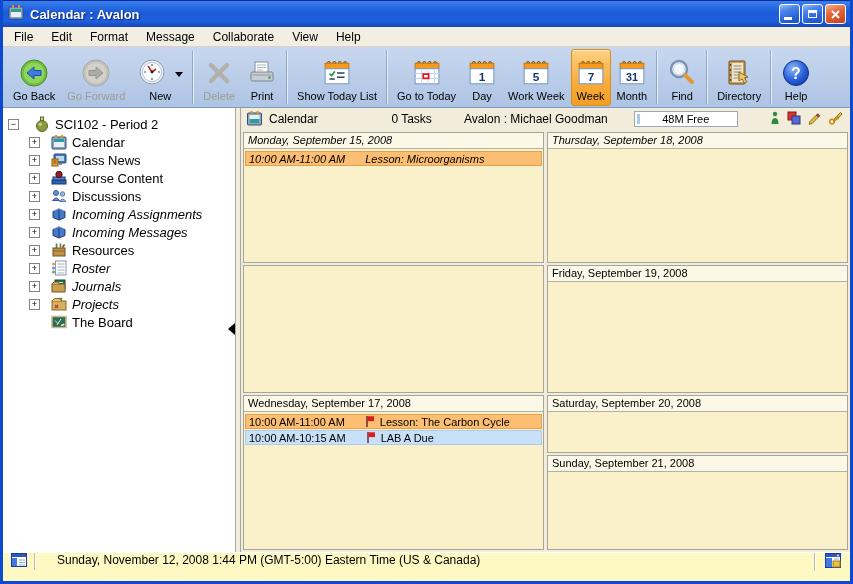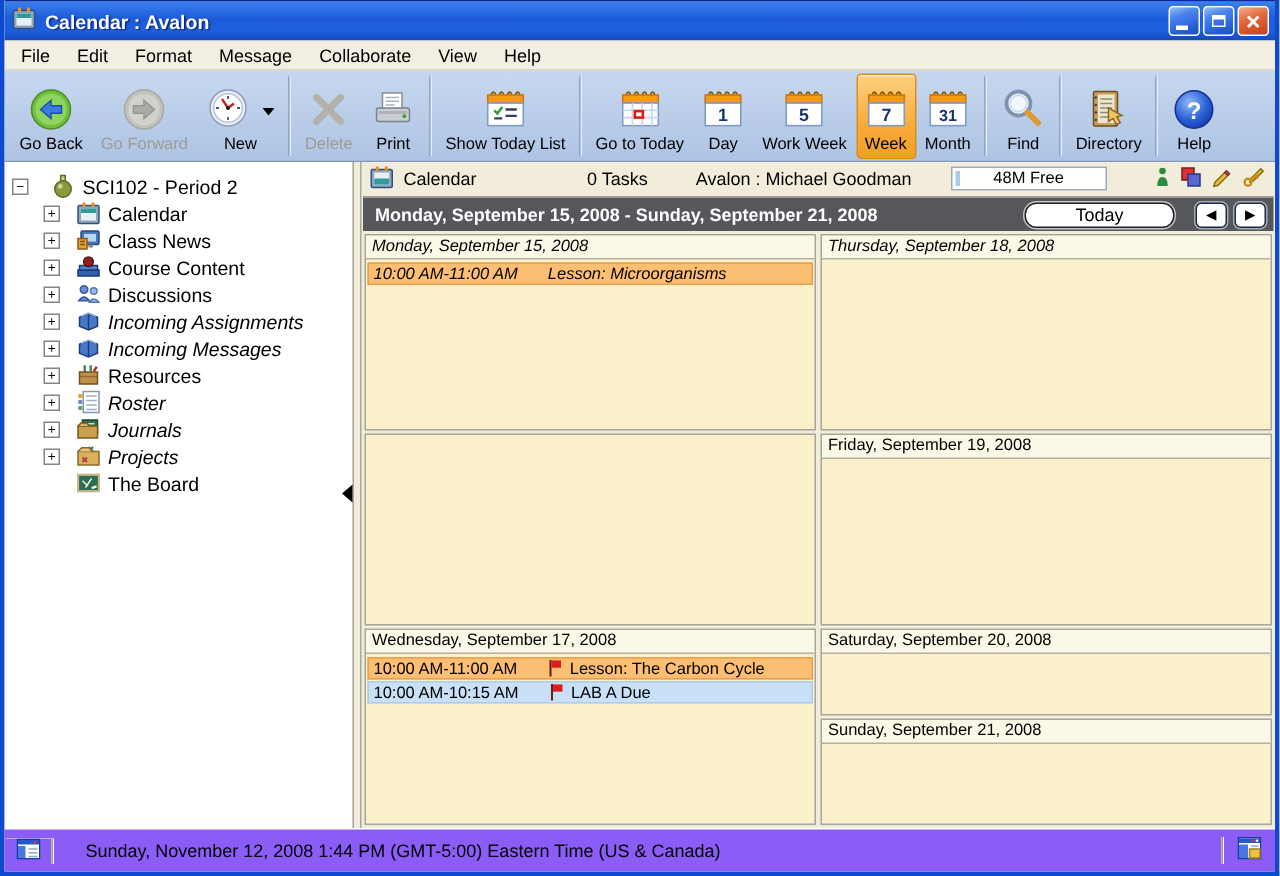--- a/index.html
+++ b/index.html
@@ -95,22 +95,22 @@
   .cell-header{height:16px;flex:0 0 16px;background:#FCF8E8;border-bottom:1px solid #B3B1A2;
     font-size:11px;padding:1px 4px 0;color:#000;white-space:nowrap;overflow:hidden;}
   .cell-body{flex:1;padding-top:1px;overflow:hidden;}
   .event{height:15px;margin:1px 1px 0;display:flex;align-items:center;font-size:11px;
     padding:0 3px;border:1px solid;white-space:nowrap;overflow:hidden;}
   .event.orange{background:#FCBE72;border-color:#E2A050;}
   .event.blue{background:#C8E0F8;border-color:#AECBEA;}
   .event .time{margin-right:20px;text-align:right;}
   .event .flag{margin-right:5px;display:flex;align-items:center;}
   
-  .statusbar{height:29px;flex:0 0 29px;background:#8b5cf6;border-top:1px solid #FFF;
-    display:flex;align-items:center;font-size:12px;}
+  .statusbar{height:29px;flex:0 0 29px;background:#fef9c3;border-top:1px solid #FFF;
+    display:flex;align-items:flex-start;font-size:12px;}
   .sb-left{width:32px;flex:0 0 32px;display:flex;align-items:center;justify-content:center;
     border-right:1px solid #BDB9A4;box-shadow:1px 0 0 #FFF;}
   .sb-text{flex:1;display:flex;align-items:center;padding-left:22px;white-space:nowrap;overflow:hidden;}
   .sb-right{width:36px;flex:0 0 36px;display:flex;align-items:center;justify-content:center;
     border-left:1px solid #BDB9A4;box-shadow:inset 1px 0 0 #FFF;}
 </style>
 </head>
 <body>
 
 <div class="window">
@@ -517,32 +517,20 @@
           <span>
             <svg width="16" height="15" viewBox="0 0 16 15">
               <path d="M6 9 L12.5 2.5 l1.6 1.6 L7.6 10.6 l-2.3 0.7 z" fill="#E8C040" stroke="#8A6A10"></path>
               <circle cx="4" cy="11.5" r="2.3" fill="none" stroke="#C89018" stroke-width="1.6"></circle>
               <path d="M6 10 l4 -4 M9 7.5 l1.6 1.6" stroke="#C89018" stroke-width="1.6"></path>
             </svg>
           </span>
         </span>
       </div>
 
-      <div class="weekbar">
-        <span class="wk-range">Monday, September 15, 2008 - Sunday, September 21, 2008</span>
-        <span class="today-btn">Today</span>
-        <span class="nav-wrap">
-          <span class="nav-btn">
-              <span>◀</span>
-            </span>
-          <span class="nav-btn">
-              <span>▶</span>
-            </span>
-        </span>
-      </div>
 
       <div class="grid">
         <div class="gcol">
           <div class="cell r1">
             <div class="cell-header">Monday, September 15, 2008</div>
             <div class="cell-body">
               <div class="event orange">
                 <span class="time">10:00 AM-11:00 AM</span>
                 <span>Lesson: Microorganisms</span>
               </div>

